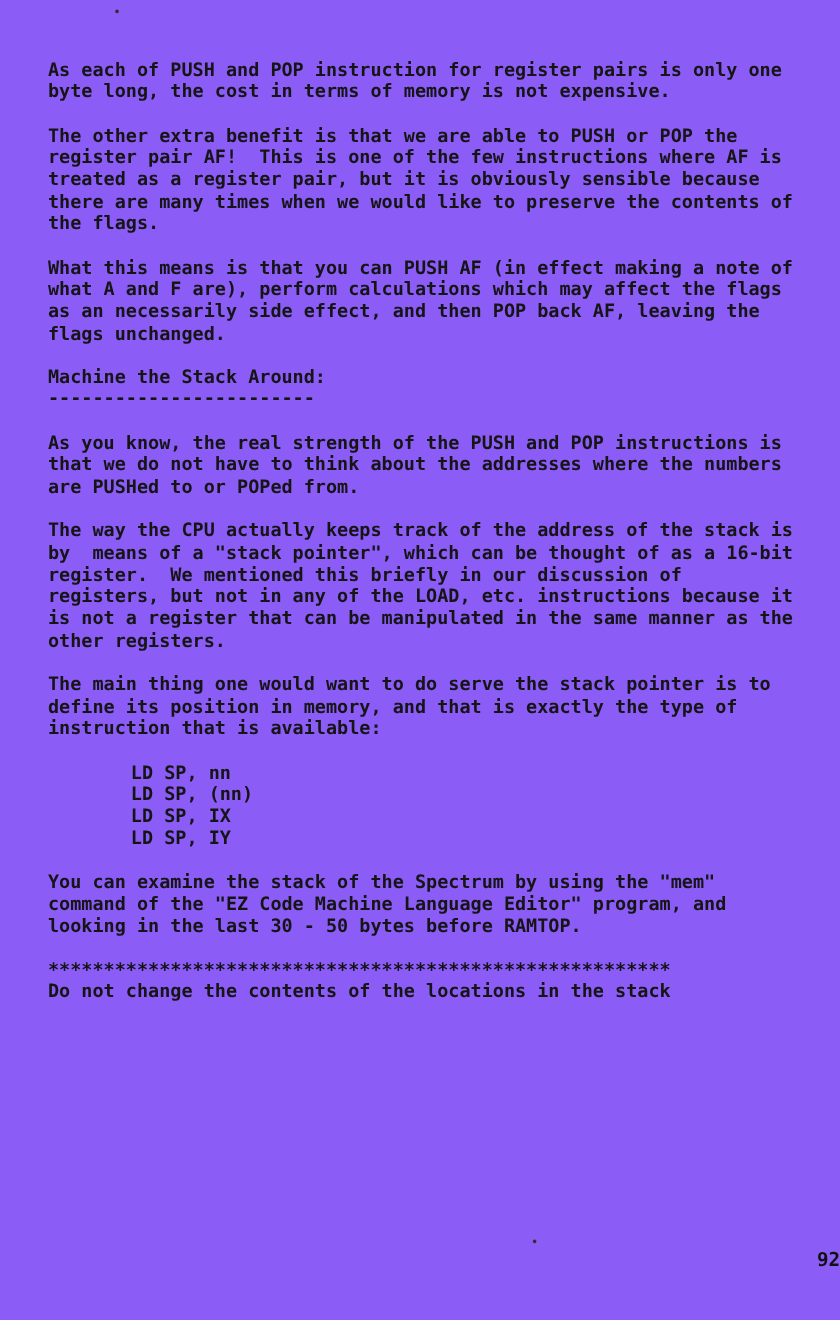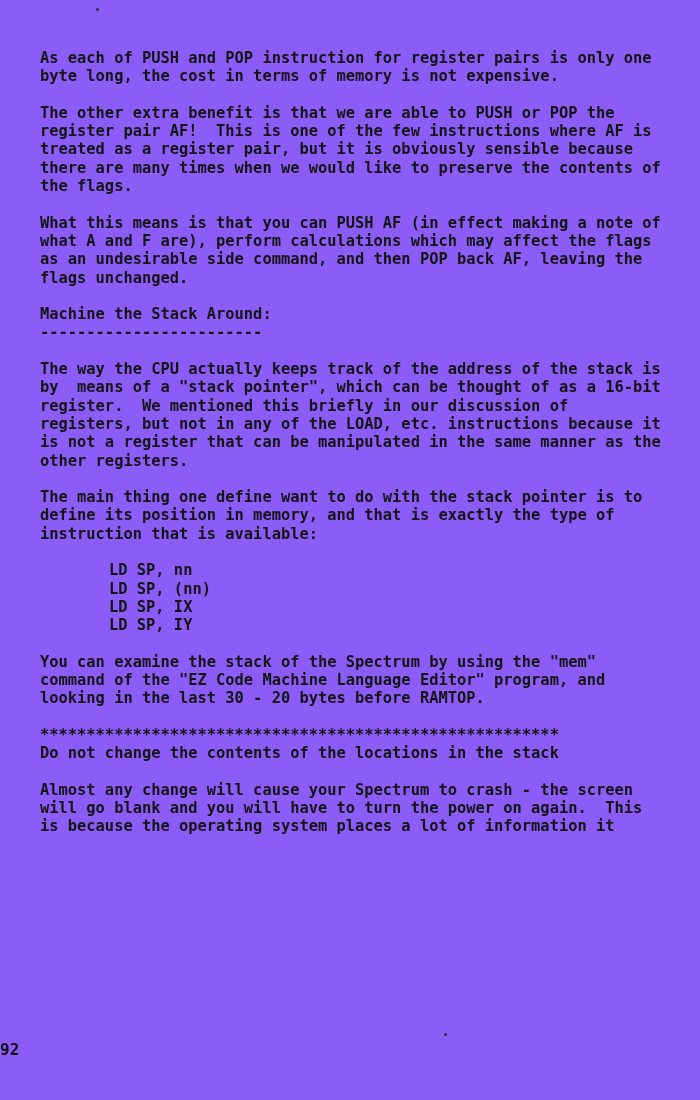--- a/index.html
+++ b/index.html
@@ -27,21 +27,21 @@
     line-height: 18.3px;
     color: #151515;
     white-space: pre;
   }
   pre.para.code-block { padding-left: 69px; }
   .page-number {
     position: absolute;
     top: 1041px;
     left: 0;
     width: 700px;
-    text-align: left;
+    text-align: right;
     font-family: "DejaVu Sans Mono", monospace;
     font-weight: bold;
     font-size: 16px;
     line-height: 18px;
     color: #111111;
   }
   .speck {
     position: absolute;
     background: #2f2f2f;
     border-radius: 50%;
@@ -60,43 +60,43 @@
   <div class="text-col">
     <pre class="para">As each of PUSH and POP instruction for register pairs is only one
 byte long, the cost in terms of memory is not expensive.</pre>
     <pre class="para">The other extra benefit is that we are able to PUSH or POP the
 register pair AF!  This is one of the few instructions where AF is
 treated as a register pair, but it is obviously sensible because
 there are many times when we would like to preserve the contents of
 the flags.</pre>
     <pre class="para">What this means is that you can PUSH AF (in effect making a note of
 what A and F are), perform calculations which may affect the flags
-as an undesirable side command, and then POP back AF, leaving the
+as an necessarily side effect, and then POP back AF, leaving the
 flags unchanged.</pre>
     <pre class="para">Machine the Stack Around:
 ------------------------</pre>
+    <pre class="para">As you know, the real strength of the PUSH and POP instructions is
+that we do not have to think about the addresses where the numbers
+are PUSHed to or POPed from.</pre>
     <pre class="para">The way the CPU actually keeps track of the address of the stack is
 by  means of a "stack pointer", which can be thought of as a 16-bit
 register.  We mentioned this briefly in our discussion of
 registers, but not in any of the LOAD, etc. instructions because it
 is not a register that can be manipulated in the same manner as the
 other registers.</pre>
-    <pre class="para">The main thing one define want to do with the stack pointer is to
+    <pre class="para">The main thing one would want to do serve the stack pointer is to
 define its position in memory, and that is exactly the type of
 instruction that is available:</pre>
     <pre class="para code-block">LD SP, nn
 LD SP, (nn)
 LD SP, IX
 LD SP, IY</pre>
     <pre class="para">You can examine the stack of the Spectrum by using the "mem"
 command of the "EZ Code Machine Language Editor" program, and
-looking in the last 30 - 20 bytes before RAMTOP.</pre>
+looking in the last 30 - 50 bytes before RAMTOP.</pre>
     <pre class="para">********************************************************
 Do not change the contents of the locations in the stack</pre>
-    <pre class="para">Almost any change will cause your Spectrum to crash - the screen
-will go blank and you will have to turn the power on again.  This
-is because the operating system places a lot of information it</pre>
   </div>
 
   <span class="speck speck-bottom"></span>
 
   <div class="page-number">92</div>
 </div>
 
 </body></html>

